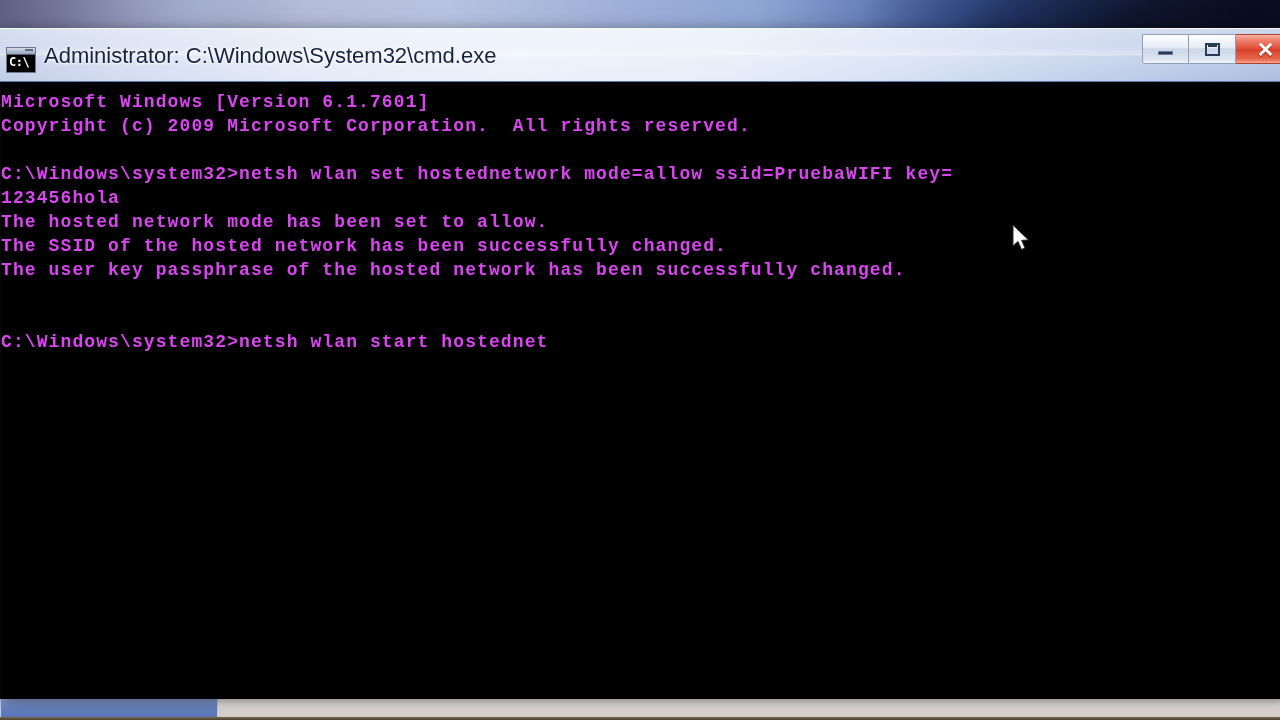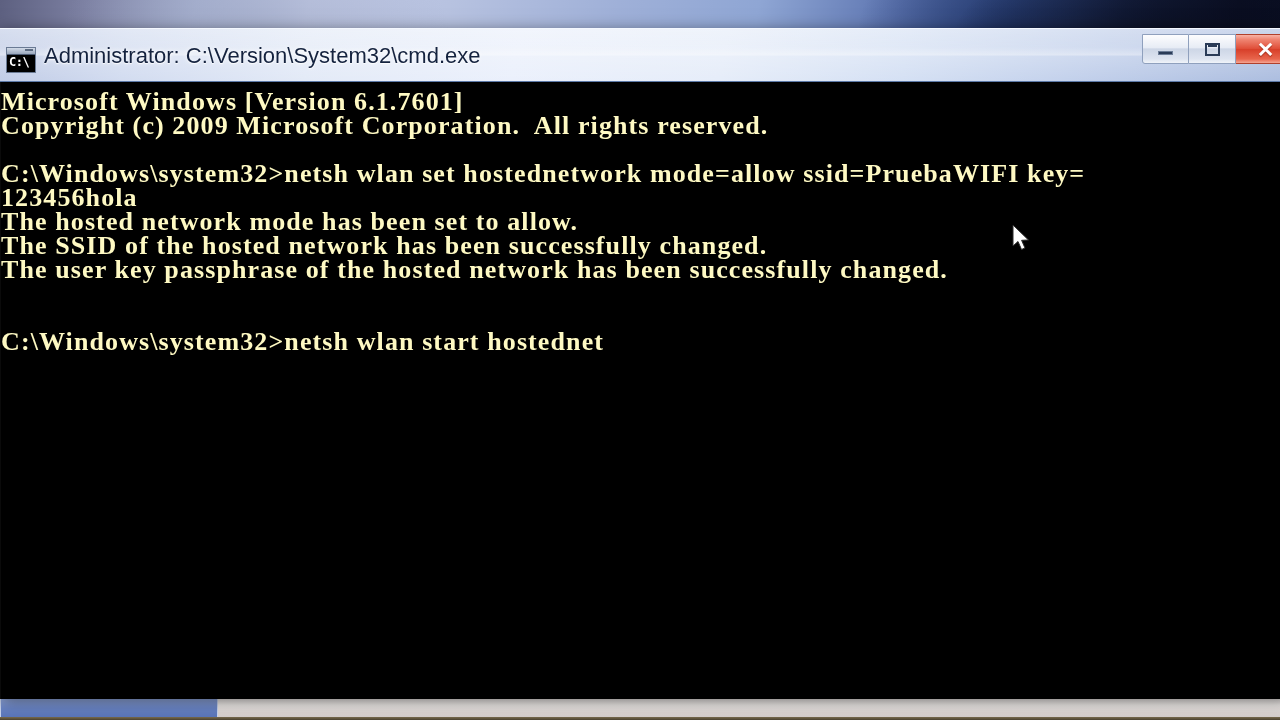--- a/index.html
+++ b/index.html
@@ -253,23 +253,23 @@
     background: #000000;
     overflow: hidden;
     border-left: 1px solid #0a0a0a;
   }
   #console-text {
     position: absolute;
     left: 0;
     top: 8px;
     margin: 0;
     padding: 0;
-    color: #fef9c3;
-    font-family: Liberation Serif, serif;
-    font-size: 26px;
+    color: #d946ef;
+    font-family: Liberation Mono, monospace;
+    font-size: 18px;
     line-height: 24px;
     letter-spacing: 1.1px;
     white-space: pre;
     font-weight: 700;
     -webkit-font-smoothing: none;
   }
 
   
   #mouse-cursor {
     position: absolute;
@@ -296,21 +296,21 @@
 
   <div id="window">
 
     <div id="titlebar">
 
       <div id="cmd-icon">
         <div class="icon-bar"></div>
         <div class="icon-text">C:\</div>
       </div>
 
-      <div id="title-text">Administrator: C:\Version\System32\cmd.exe</div>
+      <div id="title-text">Administrator: C:\Windows\System32\cmd.exe</div>
 
       <div id="controls">
         <div class="ctl">
           <span class="glyph-min"></span>
         </div>
         <div class="ctl">
           <span class="glyph-max"></span>
         </div>
         <div class="ctl close">
           <span class="glyph-close">✕</span>

